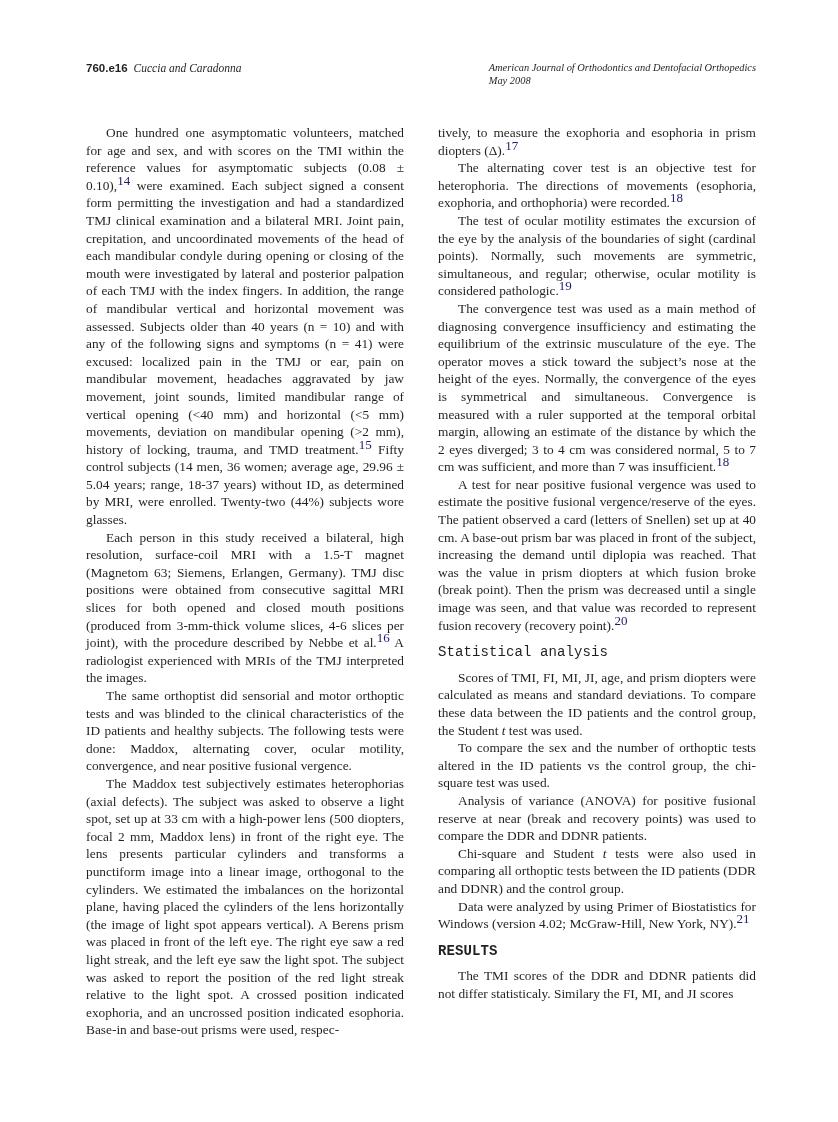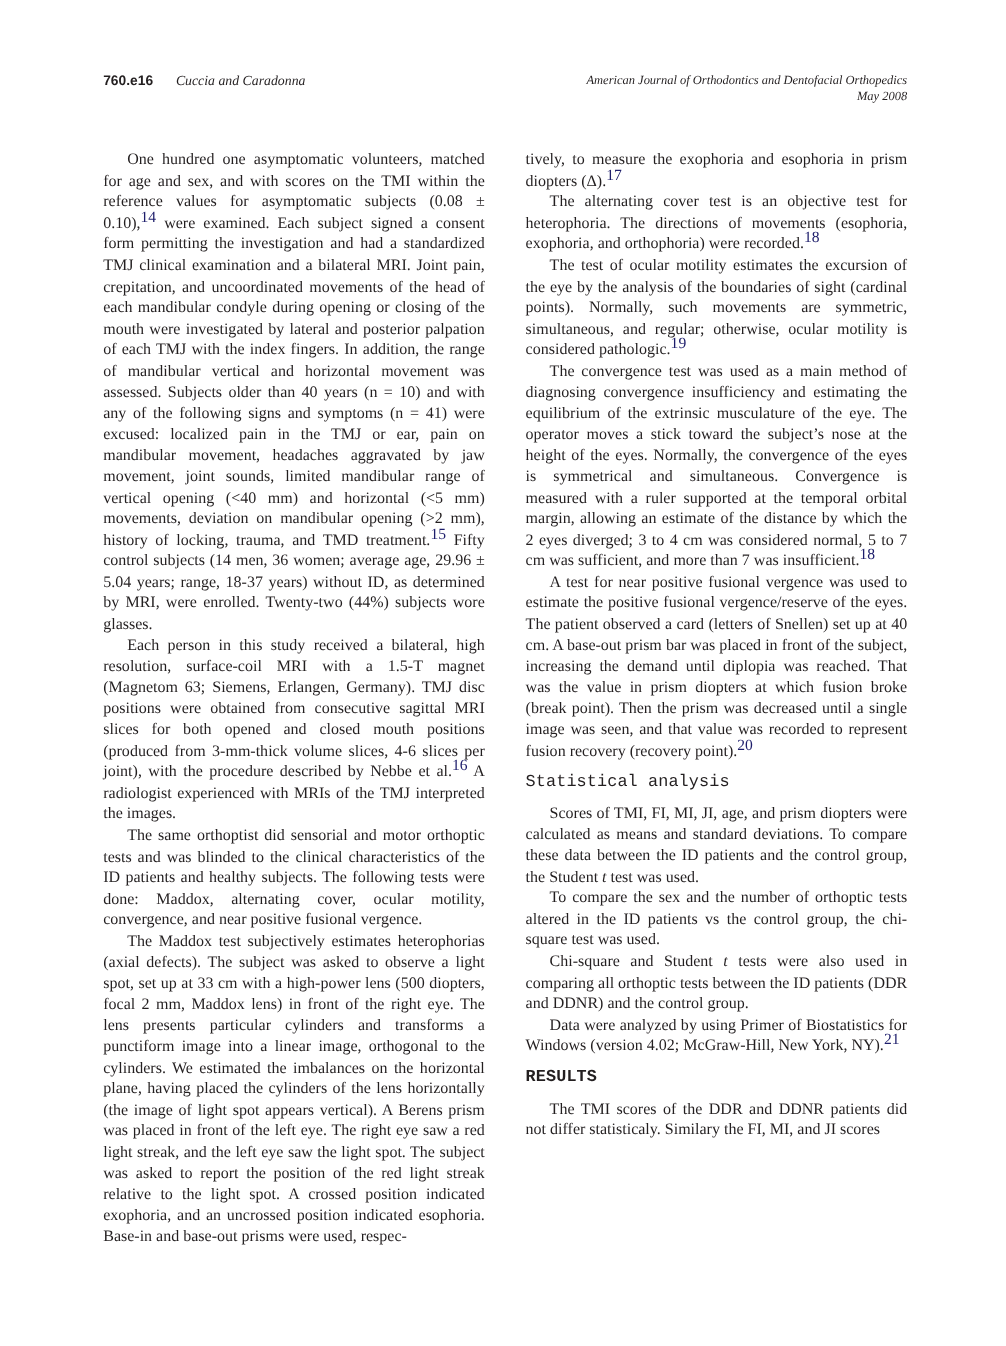--- a/index.html
+++ b/index.html
@@ -1,21 +1,21 @@
 <!DOCTYPE html>
 <html><head>
 <meta charset="utf-8">
 <style>
   html, body { margin: 0; padding: 0; background: #ffffff; }
   body { width: 838px; height: 1122px; position: relative; overflow: hidden; color: #231f20; }
   .header { position: absolute; top: 62px; left: 86px; width: 670px; height: 34px; }
   .hdr-left { position: absolute; left: 0; top: 0; font-family: "Liberation Sans", sans-serif; font-size: 11px; white-space: nowrap; }
   .hdr-left .pg { font-weight: bold; font-size: 11.5px; }
-  .hdr-left .auth { font-family: "Liberation Serif", serif; font-style: italic; font-size: 11.5px; margin-left: 19px; }
-  .hdr-right { position: absolute; right: 0; top: 0; text-align: right; font-family: "Liberation Serif", serif; font-style: italic; font-size: 10.4px; line-height: 12.5px; }
+  .hdr-left .auth { font-family: "Liberation Serif", serif; font-style: italic; font-size: 11.5px; margin-left: 6px; }
+  .hdr-right { position: absolute; right: 0; top: 0; font-family: "Liberation Serif", serif; font-style: italic; font-size: 10.4px; line-height: 12.5px; }
   .col { position: absolute; top: 124px; width: 318px; font-family: "Liberation Serif", serif; font-size: 13.35px; line-height: 17.6px; text-align: justify; hyphens: none; }
   .col-left { left: 86px; }
   .col-right { left: 438px; width: 318px; }
   .col p { margin: 0; text-indent: 20px; }
   .col p.noind { text-indent: 0; }
   sup { font-size: 13px; line-height: 0; vertical-align: 5px; color: #1d1d6b; }
   .sec { font-family: Liberation Mono, monospace; font-size: 14px; font-weight: normal; margin: 10px 0 7px 0; letter-spacing: 0.1px; }
   .sec.bold { font-weight: bold; }
   i { font-style: italic; }
 </style>
@@ -42,18 +42,19 @@
 <div class="col col-right">
   <p class="noind"><span>tively, to measure the exophoria and esophoria in prism diopters (Δ).</span><sup>17</sup></p>
   <p><span>The alternating cover test is an objective test for heterophoria. The directions of movements (esophoria, exophoria, and orthophoria) were recorded.</span><sup>18</sup></p>
   <p><span>The test of ocular motility estimates the excursion of the eye by the analysis of the boundaries of sight (cardinal points). Normally, such movements are symmetric, simultaneous, and regular; otherwise, ocular motility is considered pathologic.</span><sup>19</sup></p>
   <p><span>The convergence test was used as a main method of diagnosing convergence insufficiency and estimating the equilibrium of the extrinsic musculature of the eye. The operator moves a stick toward the subject’s nose at the height of the eyes. Normally, the convergence of the eyes is symmetrical and simultaneous. Convergence is measured with a ruler supported at the temporal orbital margin, allowing an estimate of the distance by which the 2 eyes diverged; 3 to 4 cm was considered normal, 5 to 7 cm was sufficient, and more than 7 was insufficient.</span><sup>18</sup></p>
   <p><span>A test for near positive fusional vergence was used to estimate the positive fusional vergence/reserve of the eyes. The patient observed a card (letters of Snellen) set up at 40 cm. A base-out prism bar was placed in front of the subject, increasing the demand until diplopia was reached. That was the value in prism diopters at which fusion broke (break point). Then the prism was decreased until a single image was seen, and that value was recorded to represent fusion recovery (recovery point).</span><sup>20</sup></p>
 
   <div class="sec">Statistical analysis</div>
   <p><span>Scores of TMI, FI, MI, JI, age, and prism diopters were calculated as means and standard deviations. To compare these data between the ID patients and the control group, the Student </span><i>t</i><span> test was used.</span></p>
   <p><span>To compare the sex and the number of orthoptic tests altered in the ID patients vs the control group, the chi-square test was used.</span></p>
+  <p><span>Analysis of variance (ANOVA) for positive fusional reserve at near (break and recovery points) was used to compare the DDR and DDNR patients.</span></p>
   <p><span>Chi-square and Student </span><i>t</i><span> tests were also used in comparing all orthoptic tests between the ID patients (DDR and DDNR) and the control group.</span></p>
   <p><span>Data were analyzed by using Primer of Biostatistics for Windows (version 4.02; McGraw-Hill, New York, NY).</span><sup>21</sup></p>
 
   <div class="sec bold">RESULTS</div>
   <p><span>The TMI scores of the DDR and DDNR patients did not differ statisticaly. Similary the FI, MI, and JI scores</span></p>
 </div>
 
 </body></html>

